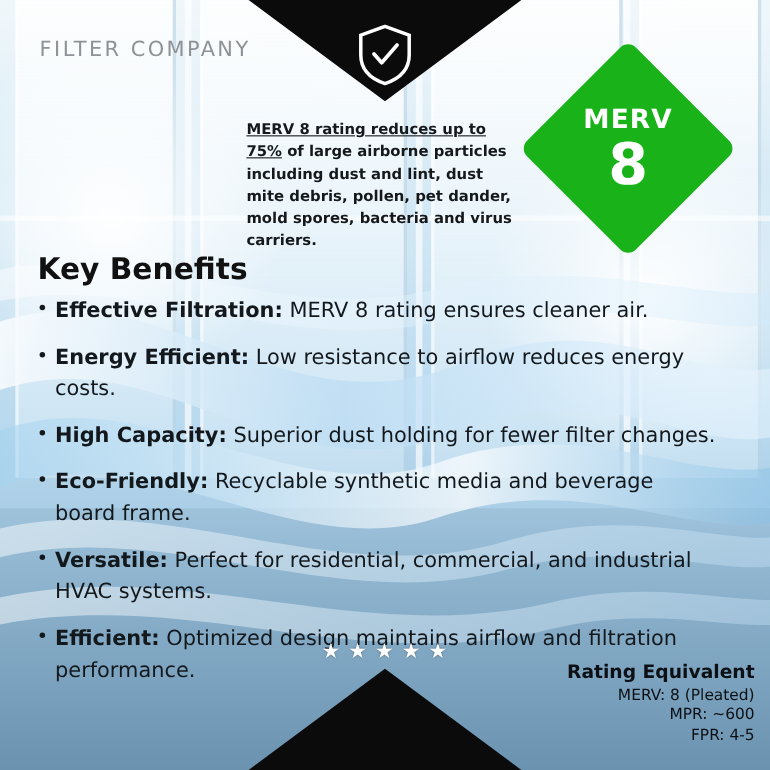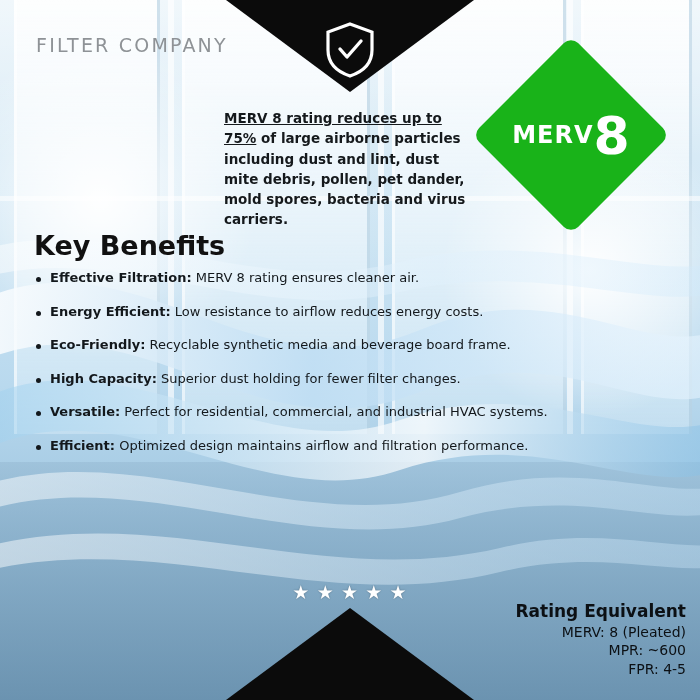--- a/index.html
+++ b/index.html
@@ -155,20 +155,21 @@
     width: 140px;
     height: 140px;
     background: #19b319;
     transform: rotate(45deg);
     border-radius: 10px;
   }
   .diamond-text {
     position: absolute;
     inset: 0;
     display: flex;
+    flex-direction: column;
     align-items: center;
     justify-content: center;
     color: #ffffff;
     font-family: "DejaVu Sans", sans-serif;
   }
   .diamond-label {
     font-size: 24px;
     font-weight: bold;
     letter-spacing: 1px;
   }
@@ -195,21 +196,21 @@
     top: 268px;
     width: 618px;
     margin: 0;
     padding: 0;
     list-style: none;
   }
   .benefits li {
     position: relative;
     padding-left: 16px;
     margin-bottom: 14px;
-    font-size: 13px;
+    font-size: 19px;
     line-height: 1.5;
     color: #13181c;
     font-family: "DejaVu Sans", sans-serif;
   }
   .benefits li::before {
     content: "";
     position: absolute;
     left: 2px;
     top: 9px;
     width: 5px;
@@ -318,22 +319,22 @@
     <div class="diamond-text">
       <div class="diamond-label">MERV</div>
       <div class="diamond-value">8</div>
     </div>
   </div>
 
   <div class="benefits-title">Key Benefits</div>
   <ul class="benefits">
     <li><b>Effective Filtration:</b><span> MERV 8 rating ensures cleaner air.</span></li>
     <li><b>Energy Efficient:</b><span> Low resistance to airflow reduces energy costs.</span></li>
+    <li><b>High Capacity:</b><span> Superior dust holding for fewer filter changes.</span></li>
     <li><b>Eco-Friendly:</b><span> Recyclable synthetic media and beverage board frame.</span></li>
-    <li><b>High Capacity:</b><span> Superior dust holding for fewer filter changes.</span></li>
     <li><b>Versatile:</b><span> Perfect for residential, commercial, and industrial HVAC systems.</span></li>
     <li><b>Efficient:</b><span> Optimized design maintains airflow and filtration performance.</span></li>
   </ul>
 
   <div class="stars">★ ★ ★ ★ ★</div>
 
   <div class="rating">
     <div class="rating-title">Rating Equivalent</div>
     <div class="rating-line">MERV: 8 (Pleated)</div>
     <div class="rating-line">MPR: ~600</div>

